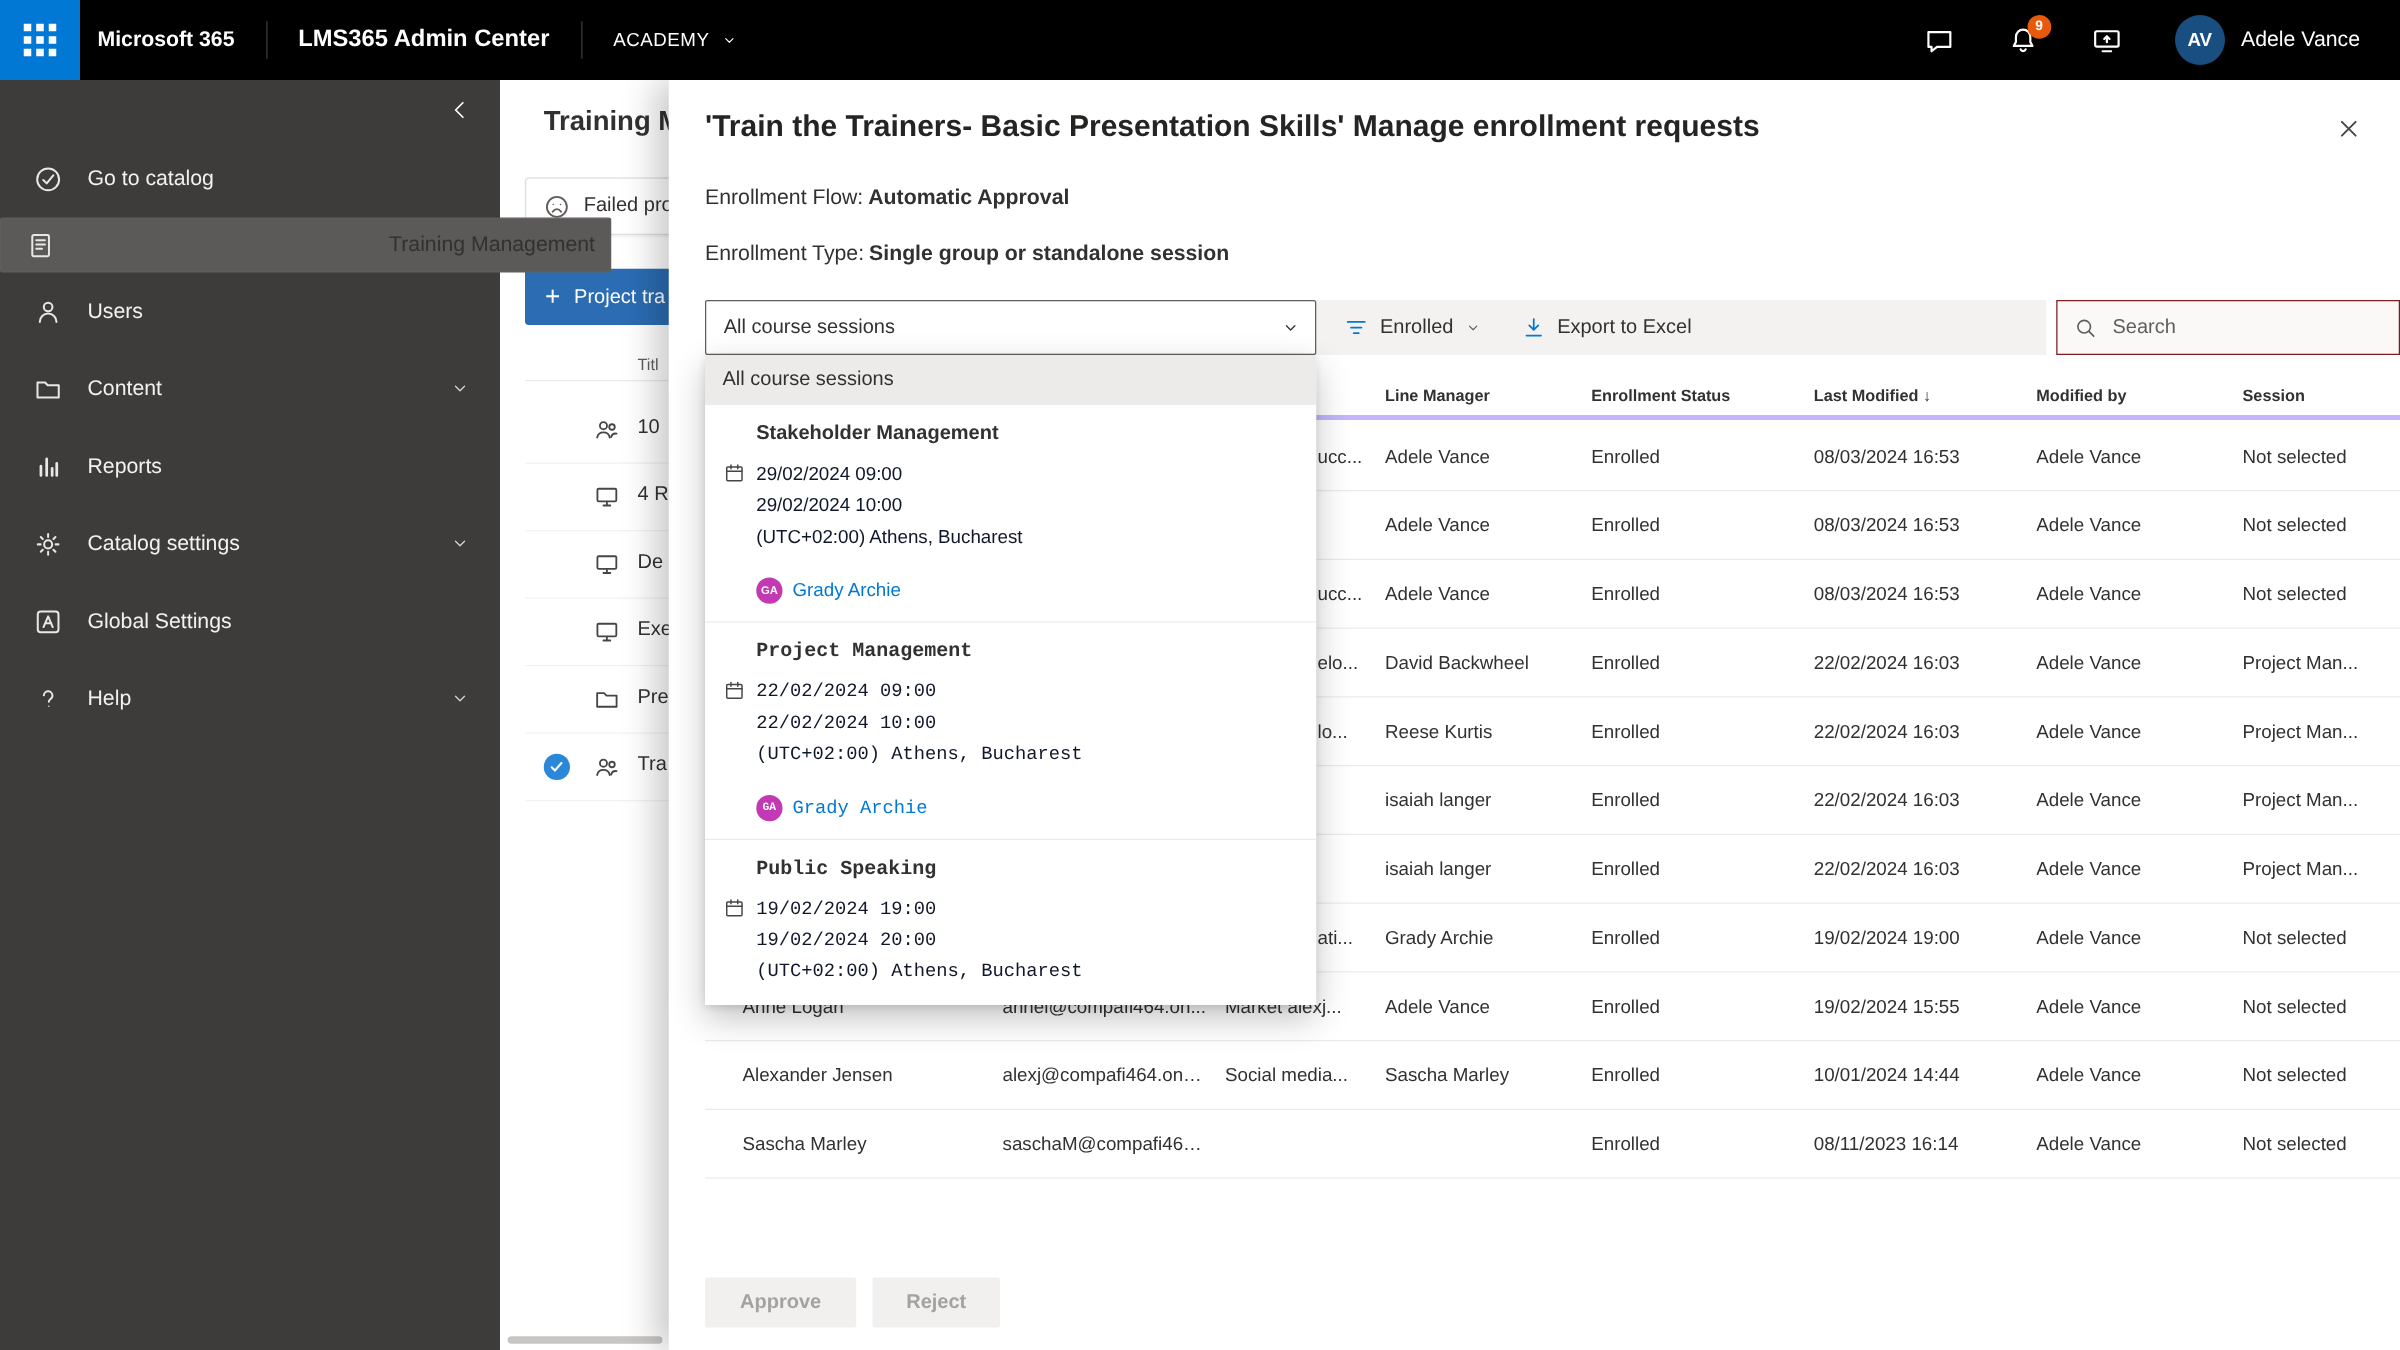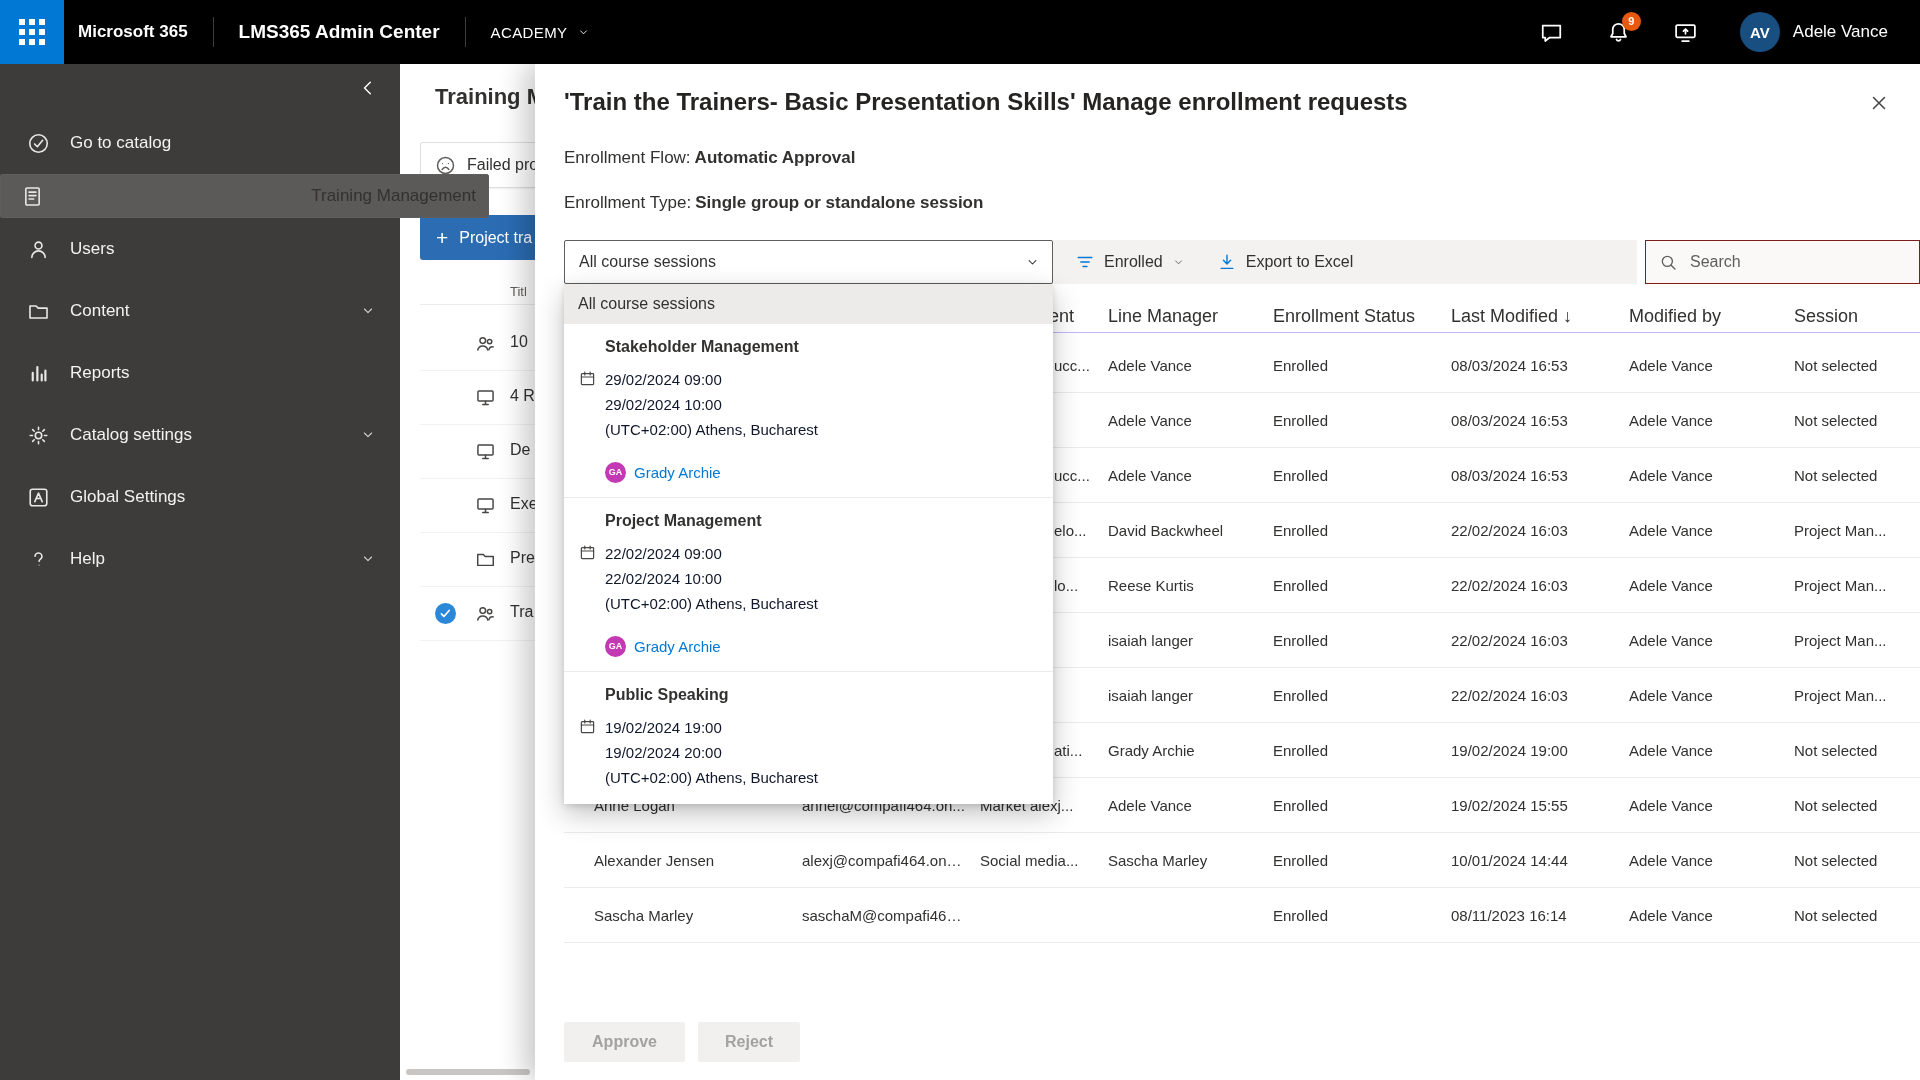--- a/index.html
+++ b/index.html
@@ -57,31 +57,31 @@
   .tflt{display:flex;align-items:center;gap:9px;margin-left:22px;font-size:16px;color:#323130;cursor:pointer;}
   .tflt .ic{width:20px;height:20px;color:#0078d4;}
   .chev-sm{width:13px;height:13px;color:#605e5c;}
   .texp{display:flex;align-items:center;gap:9px;margin-left:32px;font-size:16px;color:#323130;cursor:pointer;}
   .texp .ic{width:20px;height:20px;color:#0078d4;}
   .p-search{position:absolute;left:1110px;right:0;top:176px;height:44px;box-sizing:border-box;background:#faf9f8;border:1px solid #7f1d1d;display:flex;align-items:center;gap:10px;padding:0 13px;}
   .p-search .ic{width:19px;height:19px;color:#605e5c;flex:none;}
   .p-search input{border:none;outline:none;background:transparent;font-size:16px;color:#323130;width:100%;font-family:inherit;}
   .p-search input::placeholder{color:#605e5c;}
   
-  #t-head{position:absolute;left:29px;right:0;top:236px;height:32px;display:grid;grid-template-columns:208px 178px 128px 165px 178px 178px 165px 1fr;padding-left:30px;align-items:center;border-bottom:1px solid #c4b5fd;font-size:18px;font-weight:400;color:#323130;}
+  #t-head{position:absolute;left:29px;right:0;top:236px;height:32px;display:grid;grid-template-columns:208px 178px 128px 165px 178px 178px 165px 1fr;padding-left:30px;align-items:center;border-bottom:4px solid #c4b5fd;font-size:13px;font-weight:700;color:#323130;}
   .th{white-space:nowrap;overflow:hidden;padding-right:12px;cursor:pointer;}
   #t-body{position:absolute;left:29px;right:0;top:274px;}
   .tr{height:54px;display:grid;grid-template-columns:208px 178px 128px 165px 178px 178px 165px 1fr;padding-left:30px;align-items:center;border-bottom:1px solid #edebe9;font-size:15px;color:#323130;cursor:pointer;}
   .td{white-space:nowrap;overflow:hidden;text-overflow:ellipsis;padding-right:14px;}
   .td.frag{padding-left:74px;}
   
   .dropdown{position:absolute;left:29px;top:220px;width:489px;background:#fff;box-shadow:0 10px 26px rgba(0,0,0,.24),0 2px 6px rgba(0,0,0,.12);z-index:20;}
   .dd-all{height:40px;display:flex;align-items:center;padding-left:14px;background:#edebe9;font-size:16px;color:#323130;cursor:pointer;}
   .session{position:relative;padding:12px 16px 14px 41px;cursor:pointer;}
-  .session + .session{border-top:1px solid #edebe9;}
+  .session + .session{border-top:1px solid #edebe9;font-family:Liberation Mono, monospace;}
   .ss-title{font-size:16px;font-weight:700;line-height:22px;color:#323130;margin-bottom:9px;}
   .ss-cal{position:absolute;left:15px;top:46px;width:17px;height:17px;color:#484644;}
   .ss-line{font-size:15px;line-height:25px;color:#0f172a;}
   .ss-trainer{display:flex;align-items:center;gap:8px;margin-top:19px;height:22px;}
   .ss-av{width:21px;height:21px;border-radius:50%;background:#c239b3;color:#fff;font-size:9px;font-weight:700;display:flex;align-items:center;justify-content:center;flex:none;}
   .ss-link{color:#0078d4;font-size:15px;cursor:pointer;}
   
   .btn{position:absolute;top:958px;height:40px;background:#f1f0ef;border:none;border-radius:2px;color:#a3a2a0;font-size:16px;font-weight:700;font-family:inherit;cursor:default;}
   .btn-approve{left:29px;width:121px;}
   .btn-reject{left:163px;width:102px;}

